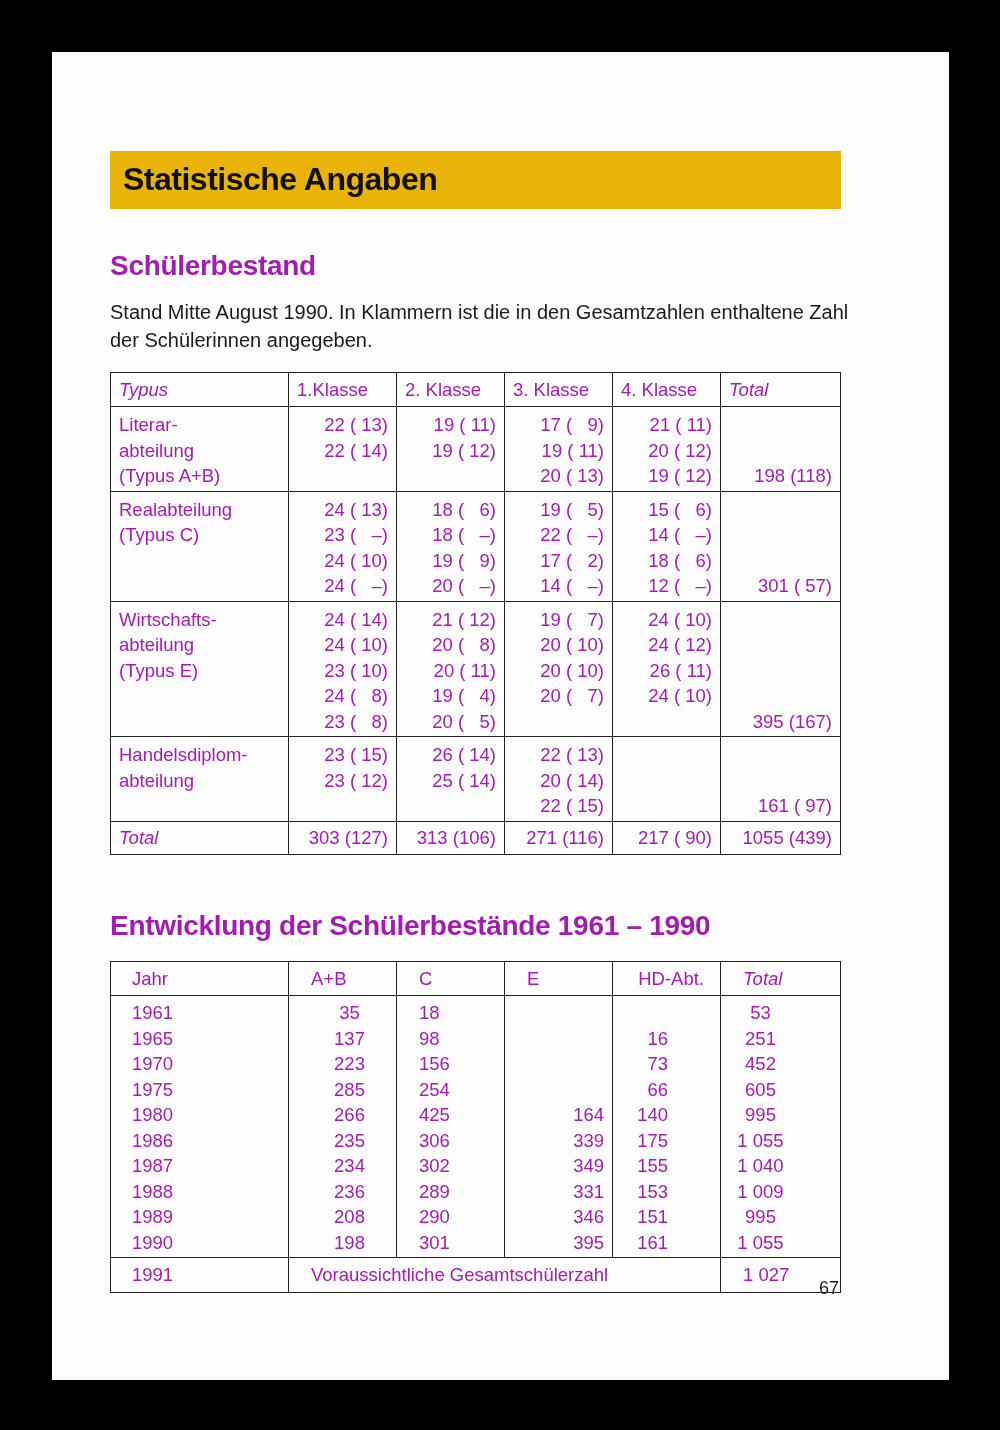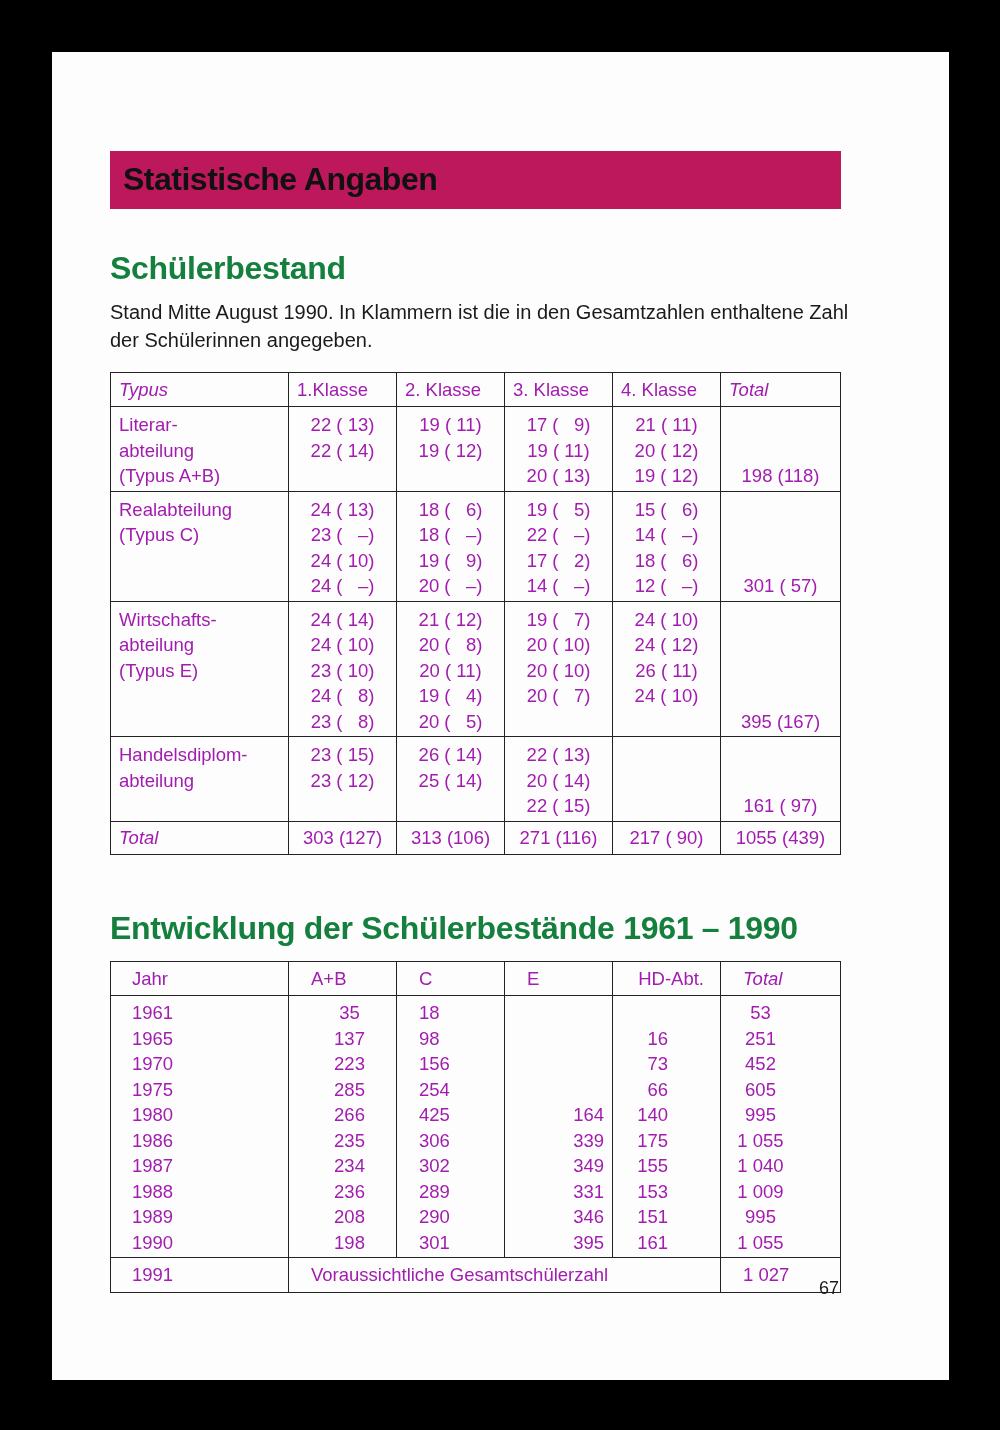--- a/index.html
+++ b/index.html
@@ -1,28 +1,28 @@
 <!DOCTYPE html>
 <html><head>
 <meta charset="utf-8">
 <style>
   html, body { margin: 0; padding: 0; }
   body { width: 1000px; height: 1430px; background: #000; position: relative; font-family: "Liberation Sans", sans-serif; color: #1a1a1a; }
   .page { position: absolute; left: 52px; top: 52px; width: 897px; height: 1328px; background: #fdfdfd; }
-  .banner { position: absolute; left: 58px; top: 99px; width: 731px; height: 58px; background: #be185d; }
+  .banner { position: absolute; left: 58px; top: 99px; width: 731px; height: 58px; background: #eab308; }
   .banner-title { position: absolute; left: 13px; top: 10px; font-size: 32px; font-weight: bold; letter-spacing: -0.5px; color: #111; }
-  .h2 { position: absolute; left: 58px; font-size: 32px; font-weight: bold; color: #15803d; letter-spacing: -0.3px; }
+  .h2 { position: absolute; left: 58px; font-size: 28px; font-weight: bold; color: #a21caf; letter-spacing: -0.3px; }
   .intro { position: absolute; left: 58px; top: 246px; width: 740px; font-size: 20px; line-height: 28px; color: #1a1a1a; }
   table { position: absolute; left: 58px; border-collapse: collapse; font-size: 18.5px; color: #a21caf; }
   td, th { border: 1.5px solid #222; padding: 0 8px; vertical-align: top; font-weight: normal; }
   th { text-align: left; height: 33px; vertical-align: middle; }
   .t1 { top: 320px; width: 731px; }
   .t1 col.c0 { width: 178px; } .t1 col.cn { width: 108px; } .t1 col.ct { width: 120px; }
   .t1 td { line-height: 25.5px; padding-top: 5px; padding-bottom: 2px; }
-  .num { text-align: center; white-space: pre; font-family: "Liberation Sans", sans-serif; }
+  .num { text-align: right; white-space: pre; font-family: "Liberation Sans", sans-serif; }
   .ital { font-style: italic; }
   .line { display: block; white-space: pre; }
   .t2 { top: 909px; width: 731px; }
   .t2 col.c0 { width: 178px; } .t2 col.cn { width: 108px; } .t2 col.ct { width: 120px; }
   .t2 td { line-height: 25.5px; padding-top: 4px; padding-bottom: 2px; }
   .t2 td.ly { text-align: left; padding-left: 21px; }
   .t2 td.ab { text-align: center; padding-left: 22px; }
   .t2 td.c { text-align: left; padding-left: 22px; }
   .t2 td.e { text-align: right; padding-left: 36px; }
   .t2 td.hd { text-align: right; padding-right: 52px; }

